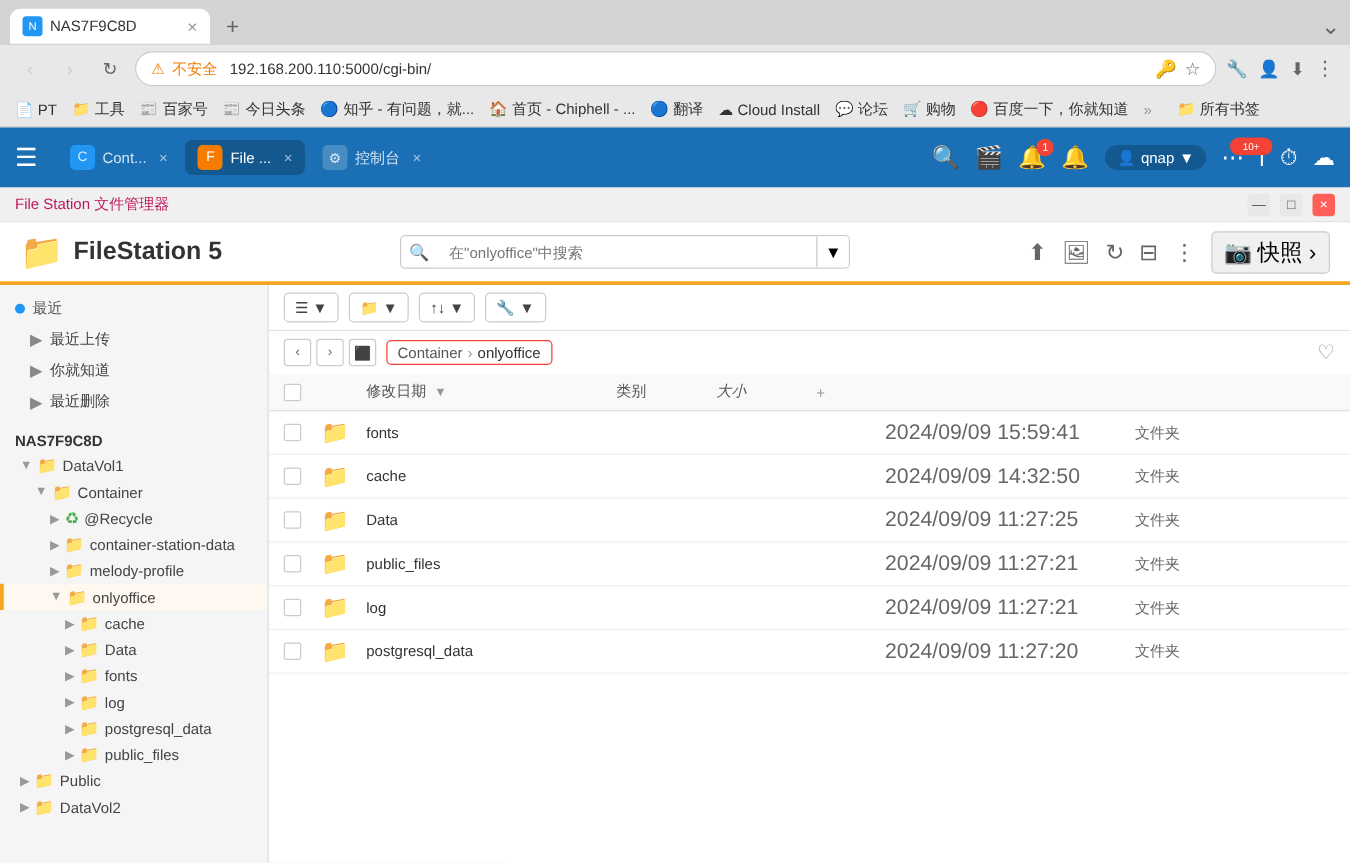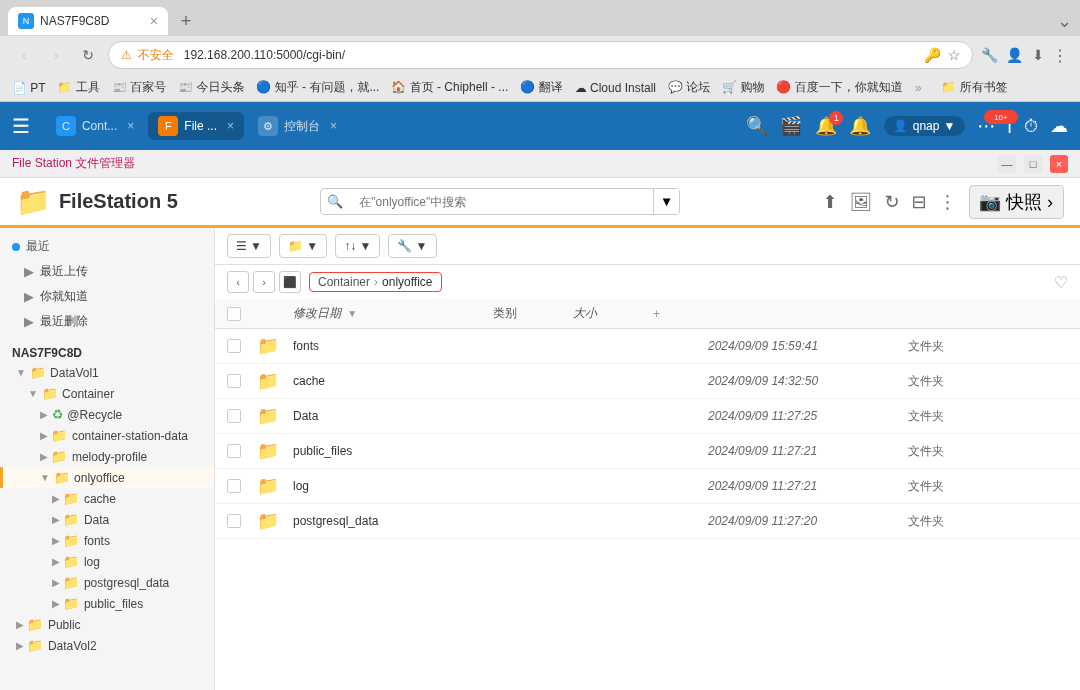--- a/index.html
+++ b/index.html
@@ -105,30 +105,30 @@
     .breadcrumb-arrow { color: #999; margin: 0 4px; font-size: 12px; }
     .breadcrumb-right { margin-left: auto; }
     .heart-btn { color: #999; cursor: pointer; font-size: 16px; }
 
     
     .file-table { flex: 1; overflow-y: auto; }
     .table-header { display: flex; align-items: center; padding: 6px 12px; background: #f9f9f9; border-bottom: 1px solid #e0e0e0; font-weight: 500; color: #555; font-size: 12px; position: sticky; top: 0; }
     .col-check { width: 30px; flex-shrink: 0; }
     .col-icon { width: 36px; flex-shrink: 0; }
     .col-name { flex: 1; }
-    .col-date { width: 200px; flex-shrink: 0; font-style: italic; }
+    .col-date { width: 200px; flex-shrink: 0; }
     .col-type { width: 80px; flex-shrink: 0; }
     .col-size { width: 80px; flex-shrink: 0; font-style: italic; }
     .col-add { width: 30px; flex-shrink: 0; color: #999; cursor: pointer; }
     .sort-arrow { color: #999; font-size: 10px; margin-left: 3px; }
 
     .file-row { display: flex; align-items: center; padding: 6px 12px; border-bottom: 1px solid #f0f0f0; cursor: pointer; }
     .folder-icon-cell { color: #f5a623; font-size: 18px; }
     .file-name { font-size: 12px; color: #333; }
-    .file-date { font-size: 12px; color: #666; }
+    .file-date { font-size: 17px; color: #666; }
     .file-type { font-size: 12px; color: #666; }
     .checkbox { width: 14px; height: 14px; border: 1px solid #ccc; border-radius: 2px; background: #fff; }
   </style>
 </head>
 <body>
 
 <div class="browser-chrome">
 
   <div class="tab-bar">
     <div class="browser-tab">

